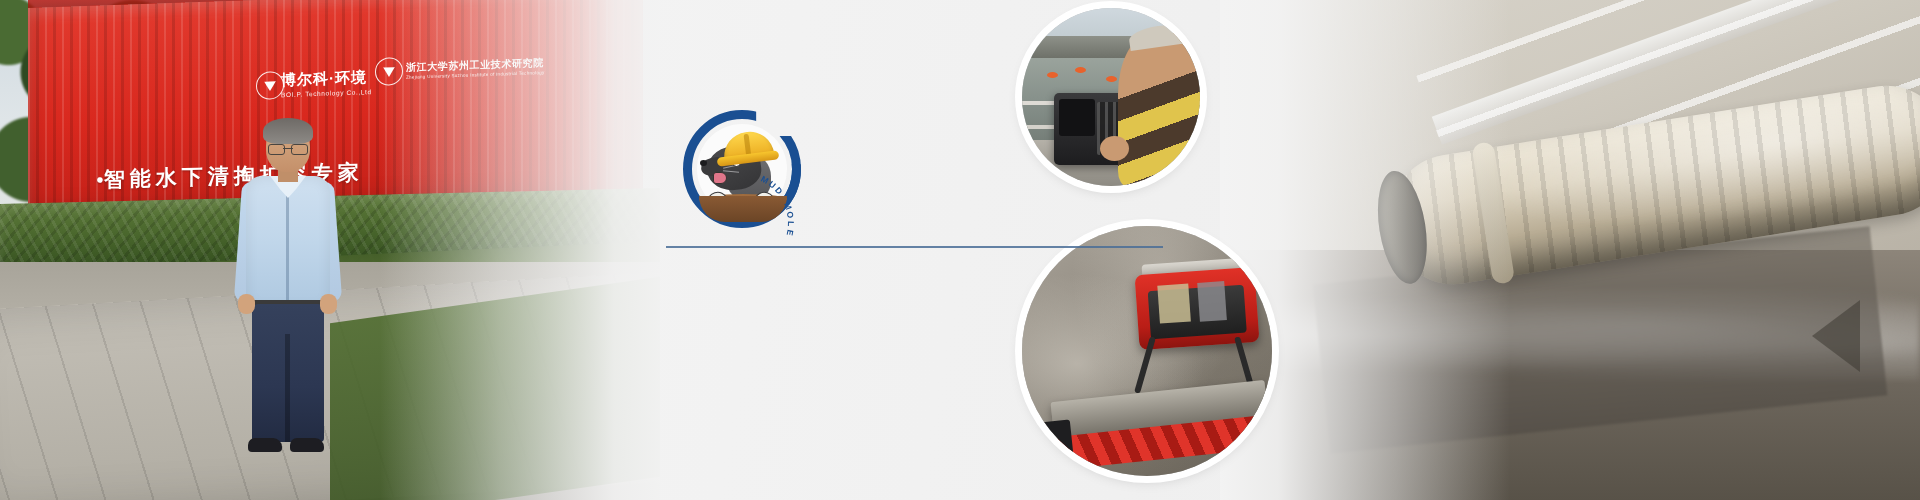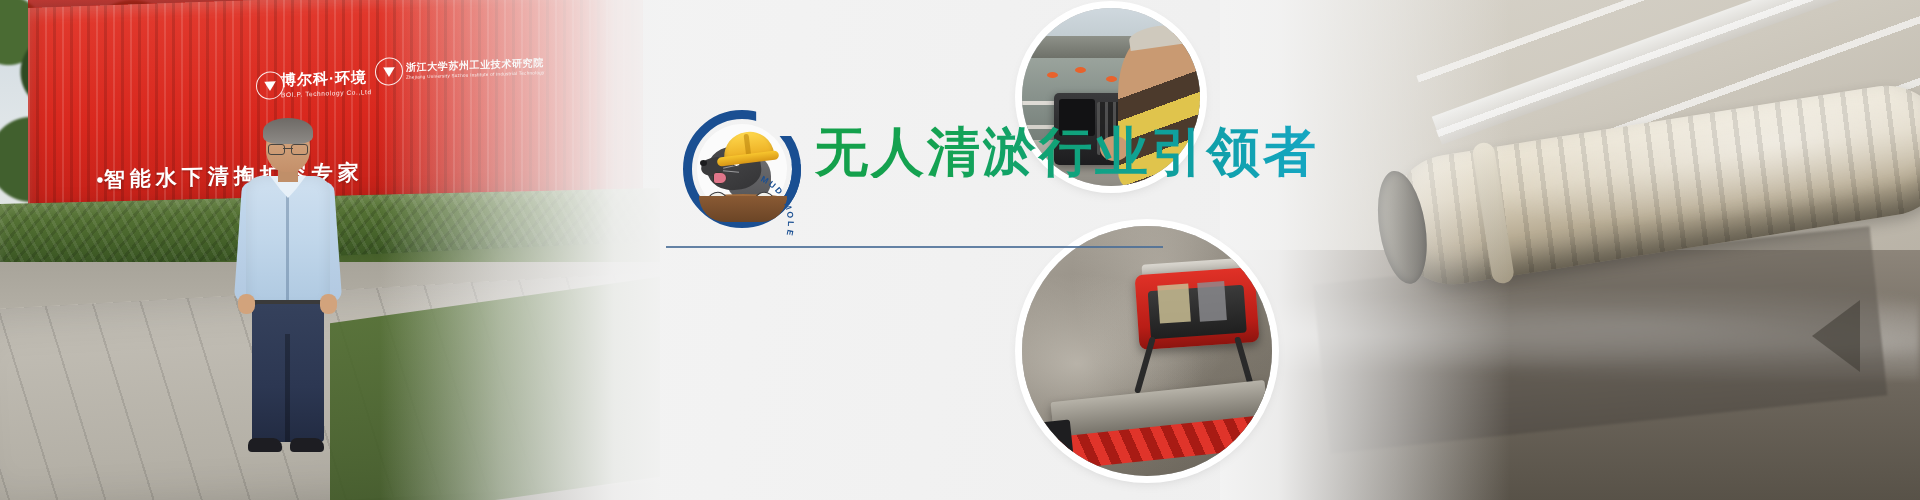--- a/index.html
+++ b/index.html
@@ -384,17 +384,16 @@
           <span style="transform: rotate(38.5deg) translate(-50%, 0px);">U</span>
           <span style="transform: rotate(49deg) translate(-50%, 0px);">D</span>
           <span style="transform: rotate(59.5deg) translate(-50%, 0px);">&nbsp;</span>
           <span style="transform: rotate(70deg) translate(-50%, 0px);">M</span>
           <span style="transform: rotate(80.5deg) translate(-50%, 0px);">O</span>
           <span style="transform: rotate(91deg) translate(-50%, 0px);">L</span>
           <span style="transform: rotate(101.5deg) translate(-50%, 0px);">E</span>
         </div>
     </div>
 
-    <div class="headline">无人清淤行业引领者</div>
     <div class="divider"></div>
   </div>
 
 </div>
 
 </body></html>

